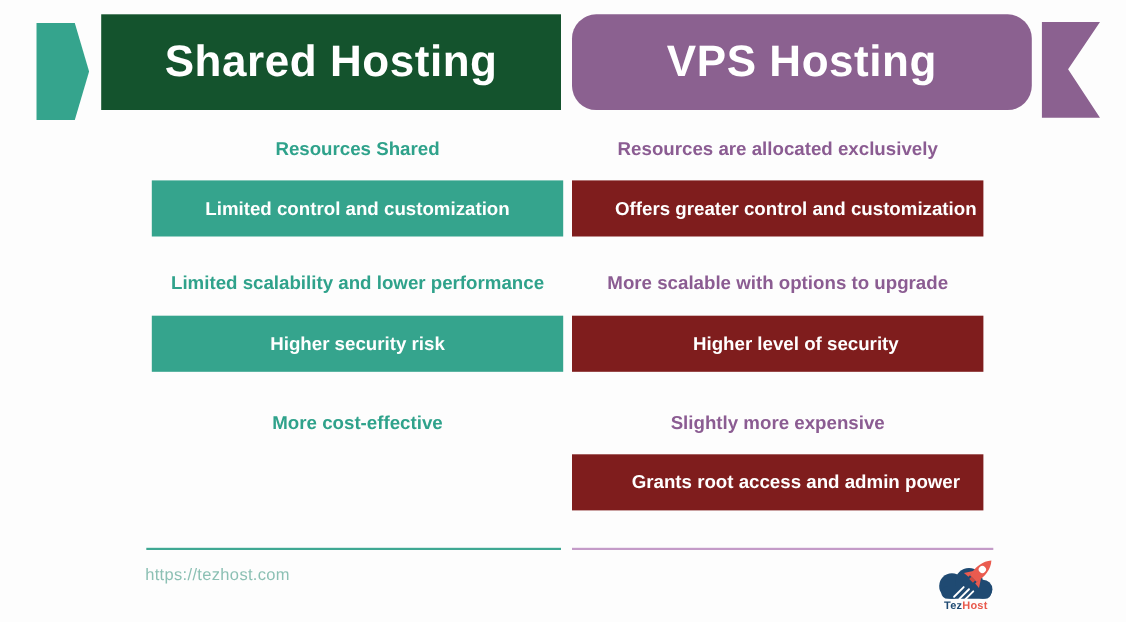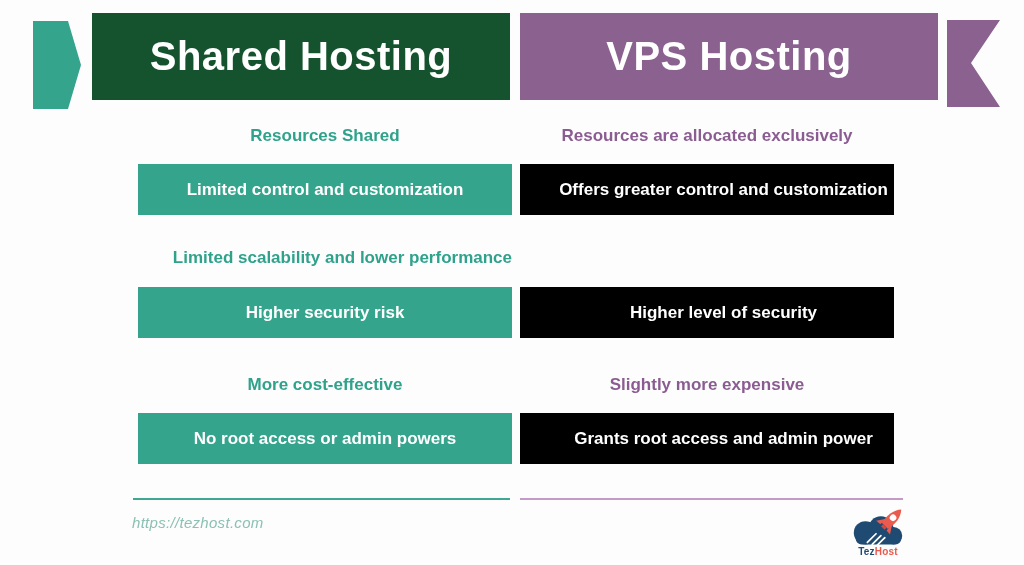--- a/index.html
+++ b/index.html
@@ -5,50 +5,50 @@
   * { margin:0; padding:0; box-sizing:border-box; }
   html,body { width:1024px; height:565px; }
   body { font-family:"Liberation Sans", sans-serif; background:#fdfdfd; overflow:hidden; }
   .stage { position:relative; width:1024px; height:565px; background:#fdfdfd; }
 
   
   .banner { position:absolute; top:13px; width:418px; height:87px; display:flex;
             align-items:center; justify-content:center; color:#ffffff;
             font-size:40px; font-weight:bold; letter-spacing:0.5px; }
   .banner-left  { left:92px;  background:#14532d; }
-  .banner-right { left:520px; background:#8B6190; }
+  .banner-right { left:520px; background:#8B6190;border-radius:22px; }
   .tail { position:absolute; }
   .tail-left  { left:33px;  top:21px; }
   .tail-right { left:947px; top:20px; }
 
   
   .feature-text { position:absolute; width:374px; text-align:center;
                   font-size:17px; font-weight:bold; line-height:18px; }
   .feature-box  { position:absolute; width:374px; height:51px; display:flex;
                   align-items:center; justify-content:center; text-align:center;
                   color:#ffffff; font-size:17px; font-weight:bold; }
   .col-l { left:138px; }
   .col-r { left:520px; }
   .text-teal   { color:#2FA28B; }
   .text-purple { color:#8B5C92; }
   .box-teal    { background:#35A48D; }
-  .box-purple  { background:#000000;padding-left:33px; }
+  .box-purple  { background:#7f1d1d;padding-left:33px; }
   .row-t1 { top:127px; }
   .row-b1 { top:164px; }
-  .row-t2 { top:249px;text-align:right; }
+  .row-t2 { top:249px; }
   .row-b2 { top:287px; }
   .row-t3 { top:376px; }
   .row-b3 { top:413px; }
 
   
   .rule { position:absolute; top:498px; height:2px; }
   .rule-left  { left:133px; width:377px; background:#3FA893; }
   .rule-right { left:520px; width:383px; background:#C49BC8; }
   .site-url { position:absolute; left:132px; top:514px; font-size:15px;
-              color:#8CC0B4; letter-spacing:0.3px;font-style:italic; }
+              color:#8CC0B4; letter-spacing:0.3px; }
   .logo { position:absolute; left:844px; top:503px; width:68px;
           display:flex; flex-direction:column; align-items:center; }
   .brand { font-size:10px; font-weight:bold; margin-top:-3px; letter-spacing:0.2px; }
   .brand-tez  { color:#1F4A72; }
   .brand-host { color:#E85A4D; }
 </style>
 </head>
 <body>
 
 <div class="stage">
@@ -69,28 +69,28 @@
     <polygon points="0,0 53,0 24,43 53,87 0,87" fill="#8B6190"></polygon>
   </svg>
 
   <div class="feature-text text-teal col-l row-t1">Resources Shared</div>
   <div class="feature-text text-purple col-r row-t1">Resources are allocated exclusively</div>
 
   <div class="feature-box box-teal col-l row-b1">Limited control and customization</div>
   <div class="feature-box box-purple col-r row-b1">Offers greater control and customization</div>
 
   <div class="feature-text text-teal col-l row-t2">Limited scalability and lower performance</div>
+  <div class="feature-text text-purple col-r row-t2">More scalable with options to upgrade</div>
 
   <div class="feature-box box-purple col-r row-b2">Higher level of security</div>
   <div class="feature-box box-teal col-l row-b2">Higher security risk</div>
 
   <div class="feature-text text-teal col-l row-t3">More cost-effective</div>
   <div class="feature-text text-purple col-r row-t3">Slightly more expensive</div>
 
-  <div class="feature-box box-teal col-l row-b3">No  root access or admin powers</div>
   <div class="feature-box box-purple col-r row-b3">Grants root access and admin power</div>
 
   <div class="rule rule-left"></div>
   <div class="rule rule-right"></div>
 
   <div class="site-url">https://tezhost.com</div>
 
   <div class="logo">
     <svg width="62" height="46" viewBox="0 0 64 46">
 

